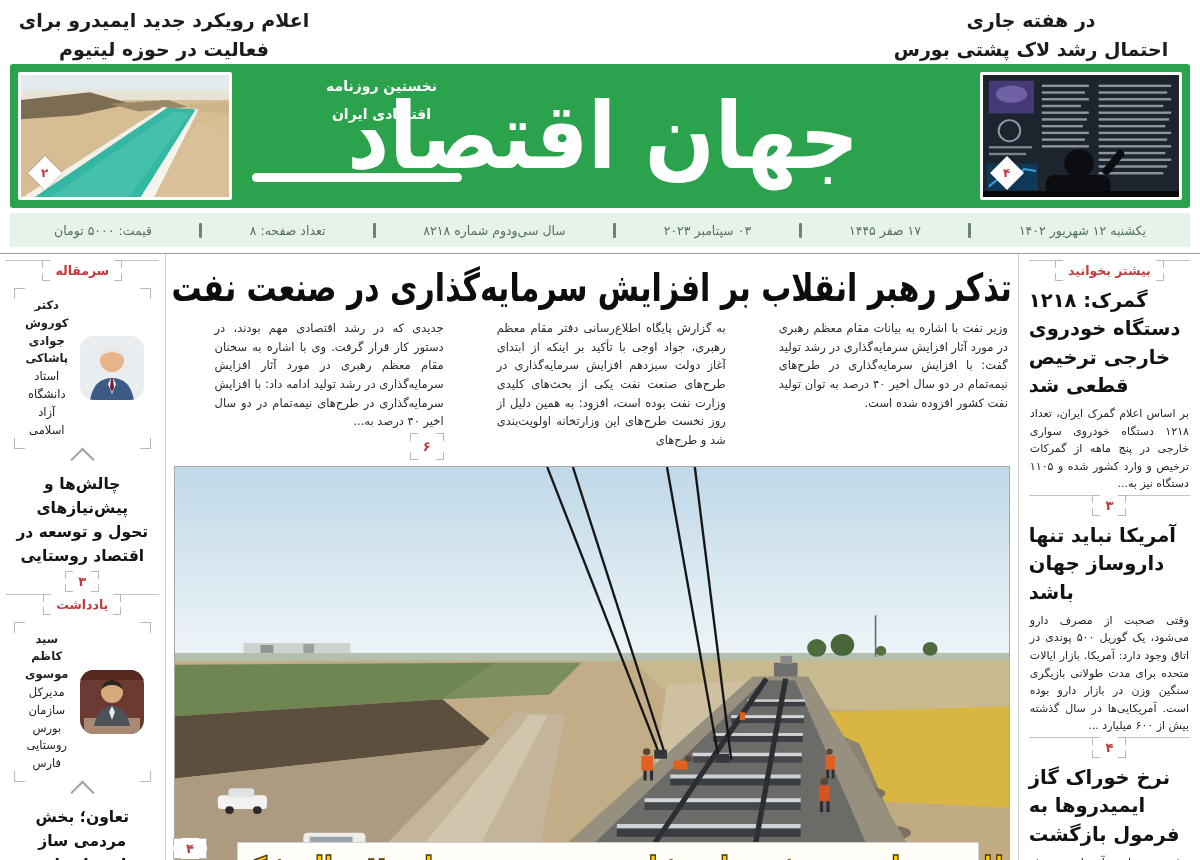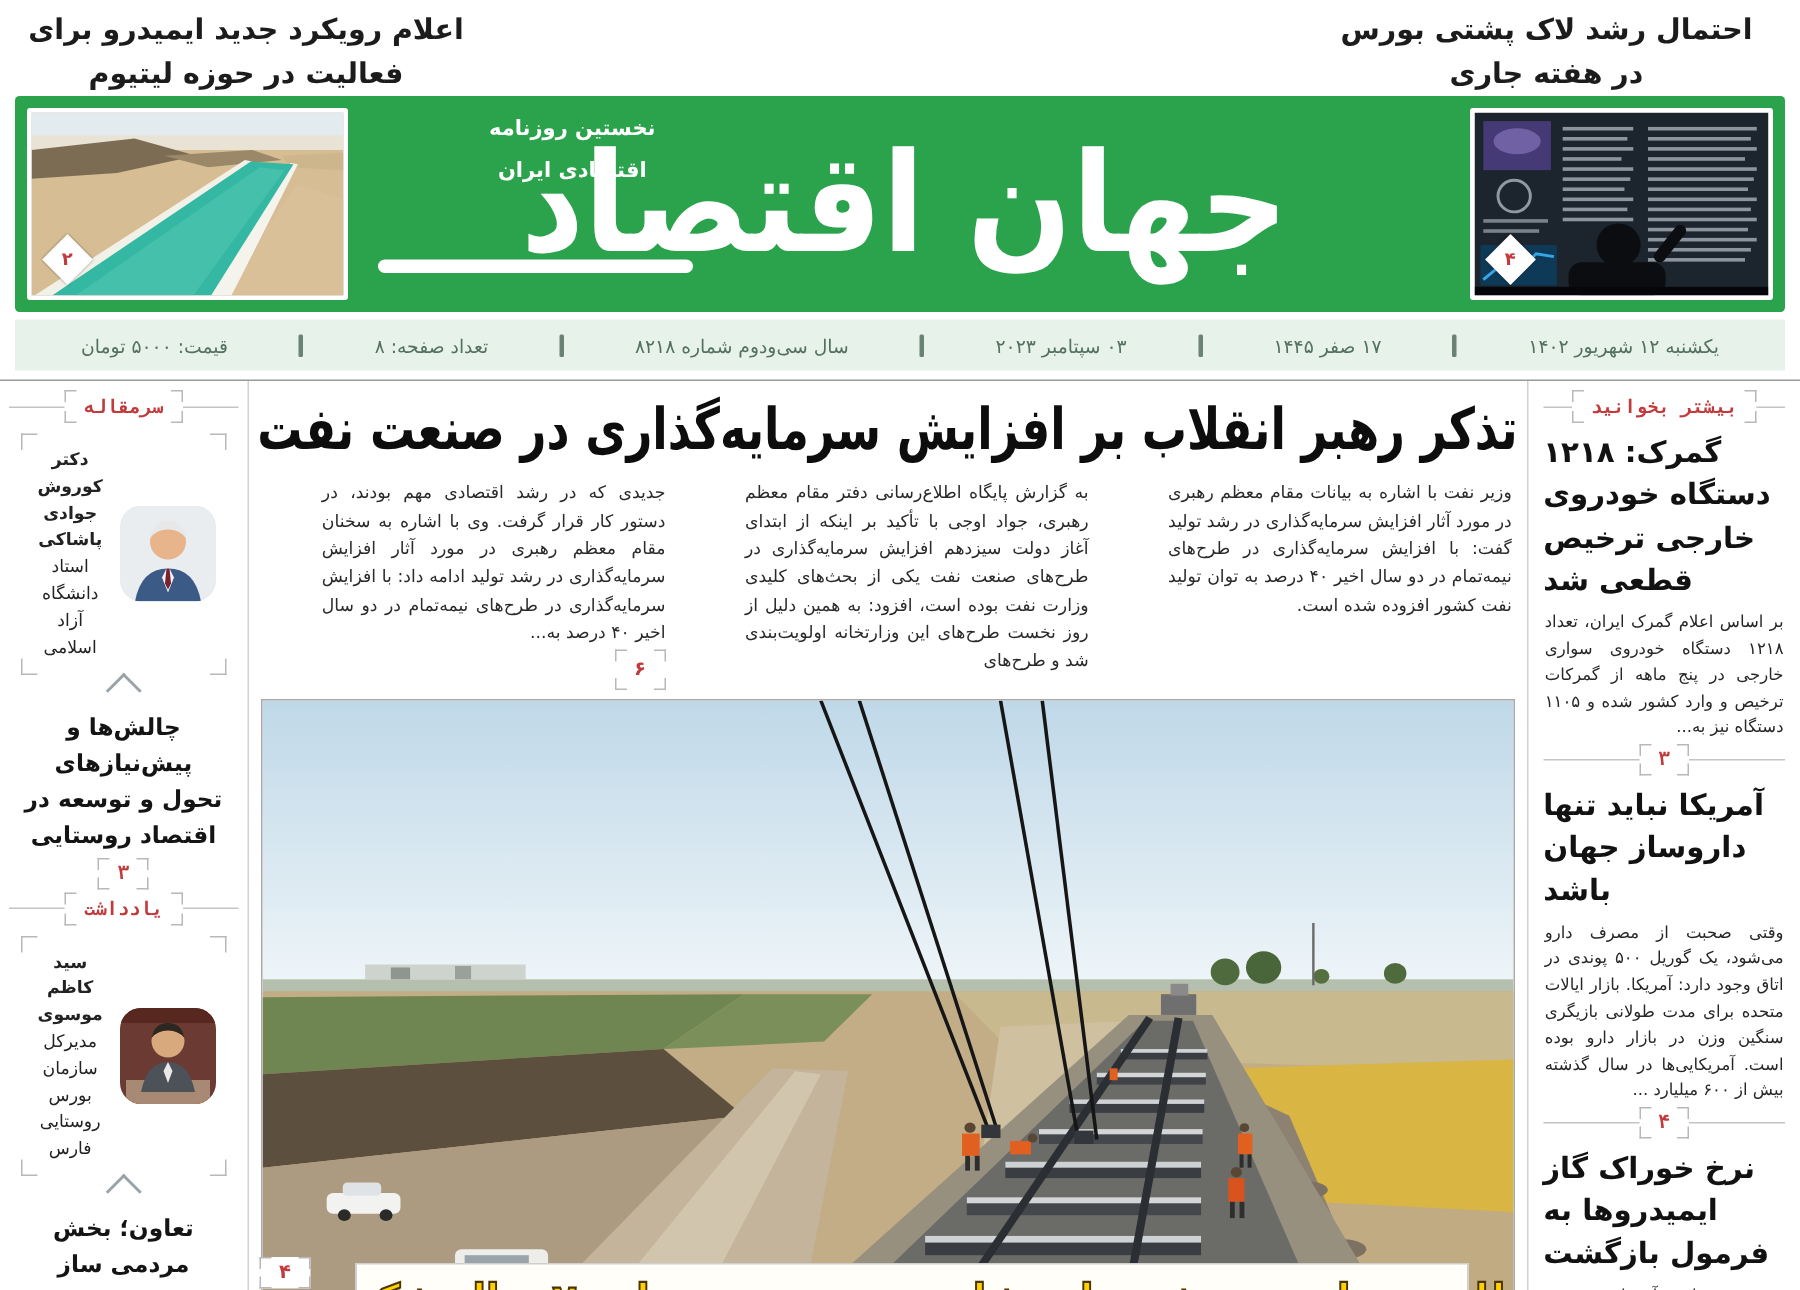--- a/index.html
+++ b/index.html
@@ -41,21 +41,21 @@
   
   .cb { position:relative; display:inline-block; padding:3px 13px; text-align:center; }
   .cb > i { position:absolute; width:8px; height:8px; border:0 solid #b8b8b8; }
   .cb > i.tl { left:0; top:0; border-left-width:1.5px; border-top-width:1.5px; }
   .cb > i.tr { right:0; top:0; border-right-width:1.5px; border-top-width:1.5px; }
   .cb > i.bl { left:0; bottom:0; border-left-width:1.5px; border-bottom-width:1.5px; }
   .cb > i.br { right:0; bottom:0; border-right-width:1.5px; border-bottom-width:1.5px; }
   .red-label { color:#c13a3c; font-size:12.5px; font-weight:bold; white-space:nowrap; }
   .pnum { color:#c13a3c; font-size:13px; font-weight:bold; }
 
-  .label-row, .pnum-row { display:flex; align-items:center; margin:2px 0;font-family:Liberation Mono, monospace; }
+  .label-row, .pnum-row { display:flex; margin:2px 0; }
   .label-row .ln, .pnum-row .ln { flex:1; border-top:1px solid #c4c4c4; }
   .pnum-row.center-only { justify-content:center; }
 
   
   .sb-item { text-align:center; }
   .author-frame { position:relative; display:flex; align-items:center; gap:7px; margin:7px 8px 2px; padding:9px 7px; }
   .author-frame > i { position:absolute; width:11px; height:11px; border:0 solid #b8b8b8; }
   .author-frame > i.tl { left:0; top:0; border-left-width:1.5px; border-top-width:1.5px; }
   .author-frame > i.tr { right:0; top:0; border-right-width:1.5px; border-top-width:1.5px; }
   .author-frame > i.bl { left:0; bottom:0; border-left-width:1.5px; border-bottom-width:1.5px; }
@@ -84,22 +84,22 @@
   .caption-text { font-size:26px; font-weight:bold; color:#ffd103; -webkit-text-stroke:1.3px #4a3500; text-shadow:0 2px 0 rgba(60,40,0,.35); white-space:nowrap; transform:scaleY(1.15); }
   .corner-ref { position:absolute; left:173px; bottom:4px; background:#fff; z-index:3; }
 </style>
 </head>
 <body>
 
 <div class="page">
 
   <div class="topbar" dir="rtl">
     <div class="top-headline right">
+      <div>در هفته جاری</div>
       <div>احتمال رشد لاک پشتی بورس</div>
-      <div>در هفته جاری</div>
     </div>
     <div class="top-headline left">
       <div>اعلام رویکرد جدید ایمیدرو برای</div>
       <div>فعالیت در حوزه لیتیوم</div>
     </div>
   </div>
 
   <div class="masthead">
     <div class="mh-photo lft">
       <svg viewBox="0 0 212 127" preserveAspectRatio="none">

